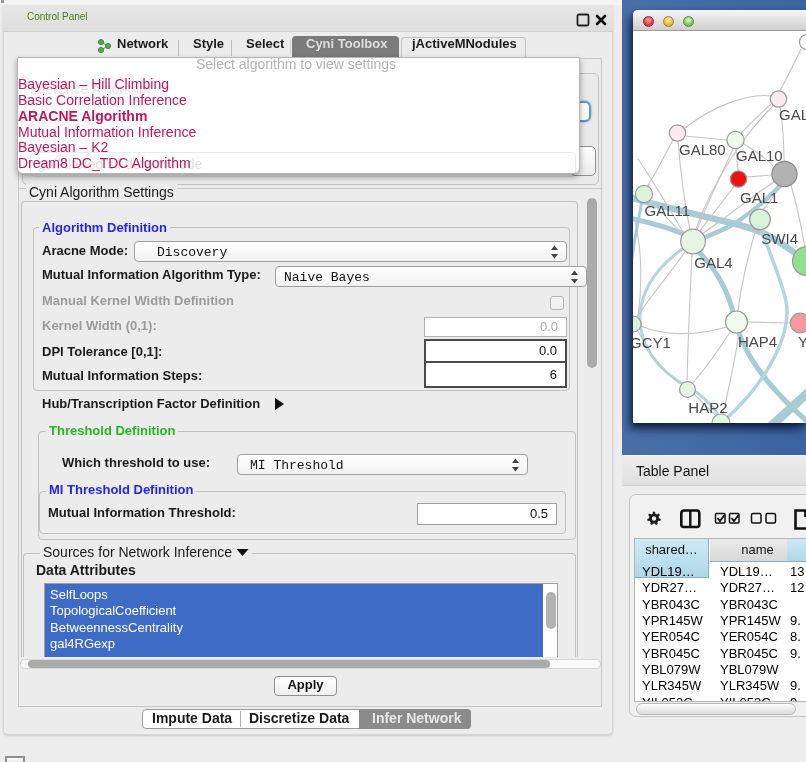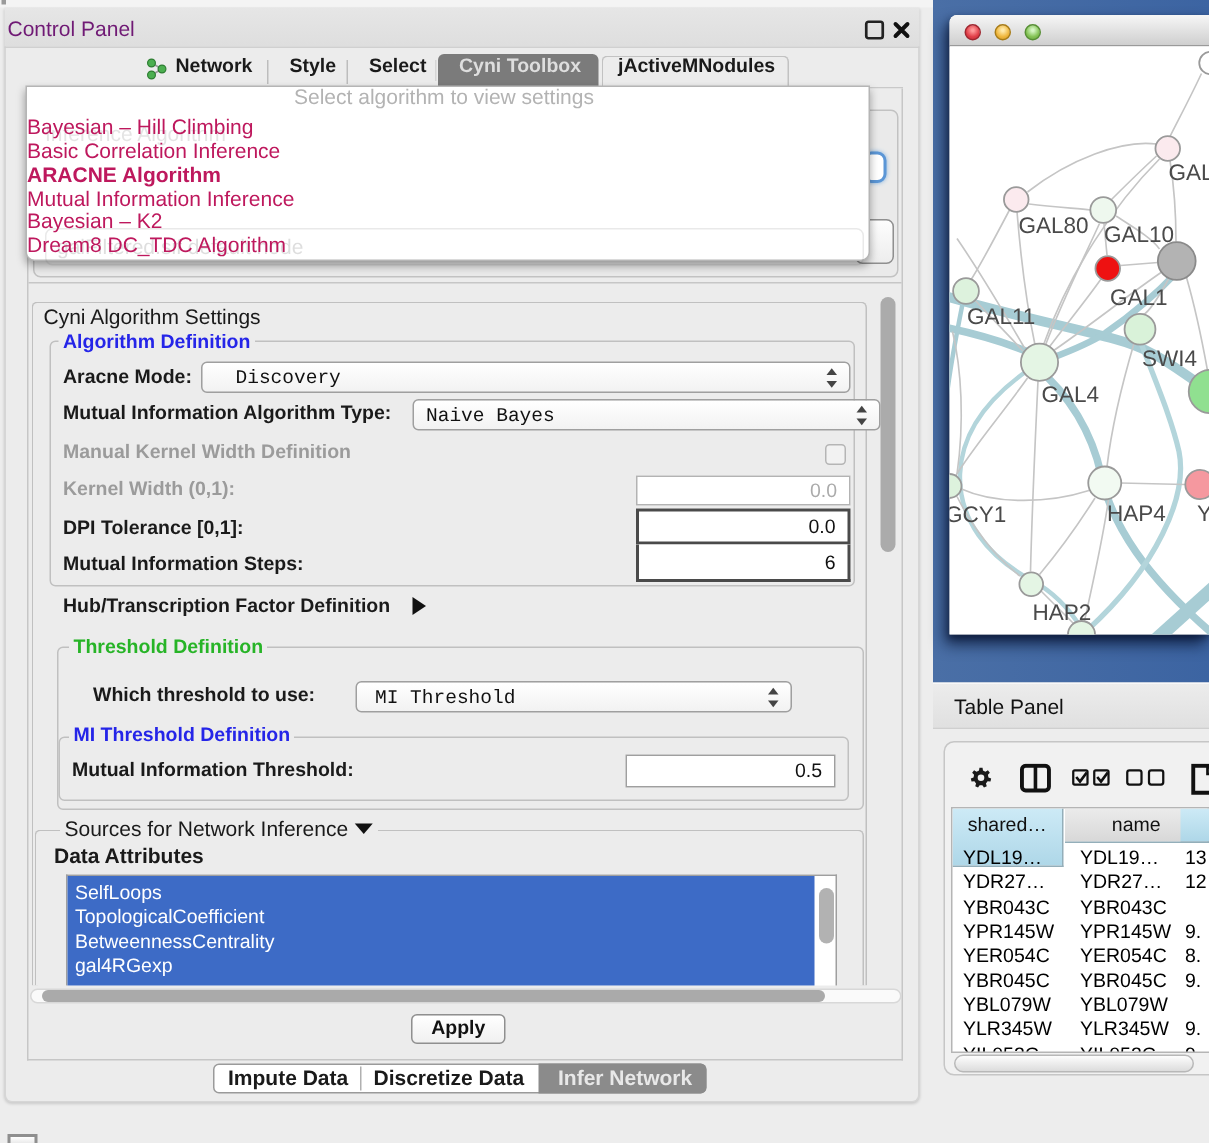--- a/index.html
+++ b/index.html
@@ -16,21 +16,21 @@
 </head>
 <body>
 
 <div class="abs" style="left:0;top:0;width:622px;height:762px;background:#ededed;"></div>
 <div class="abs" style="left:0;top:0;width:622px;height:5px;background:#f4f4f4;"></div>
 <div class="abs" style="left:1px;top:0;width:3px;height:3px;background:#9a9a9a;"></div>
 
 <div class="abs" style="left:3px;top:5px;width:610px;height:730px;background:#ececec;border:1px solid #d6d6d6;border-top:none;border-radius:0 0 5px 5px;box-shadow:0 1px 2px rgba(0,0,0,0.15);"></div>
 
 <div class="abs" style="left:3px;top:5px;width:610px;height:27px;background:linear-gradient(#e6e6e6,#dedede);border-bottom:1px solid #d0d0d0;"></div>
-<div class="abs" style="left:5px;top:11px;font-size:14px;color:#701a75;">Control Panel</div>
+<div class="abs" style="left:27px;top:11px;font-size:10px;color:#4d7c0f;">Control Panel</div>
 
 <svg class="abs" style="left:576px;top:13px;" width="32" height="15" viewBox="0 0 32 15">
   <rect x="1.5" y="1.5" width="11" height="11" rx="1.5" fill="none" stroke="#222" stroke-width="1.8"></rect>
   <path d="M21 3 L29 11 M29 3 L21 11" stroke="#111" stroke-width="2.6" stroke-linecap="round"></path>
 </svg>
 
 <div class="abs" style="left:18px;top:58px;width:584px;height:1px;background:#c9c9c9;"></div>
 <div class="abs" style="left:292px;top:36px;width:107px;height:22px;background:#7b7b7b;border-radius:4px 4px 0 0;"></div>
 <div class="abs" style="left:401px;top:37px;width:125px;height:21px;border:1px solid #c2c2c2;border-bottom:none;border-radius:4px 4px 0 0;"></div>
 <div class="abs b13" style="left:117px;top:36px;">Network</div>
@@ -51,21 +51,21 @@
 
 <div class="abs" style="left:18px;top:59px;width:584px;height:648px;border:1px solid #c6c6c6;border-top:none;background:#ececec;"></div>
 
 <div class="abs" style="left:22px;top:73px;width:577px;height:112px;border:1px solid #c2c2c2;border-radius:5px;background:#eaeaea;"></div>
 <div class="abs" style="left:575px;top:101px;width:16px;height:21px;border:2px solid #5b96d6;border-radius:6px;background:#fff;box-shadow:0 0 3px #7fb0e0;"></div>
 <div class="abs" style="left:570px;top:146px;width:26px;height:30px;border:1px solid #8f8f8f;border-radius:5px;background:linear-gradient(#fdfdfd,#ededed);"></div>
 
 <div class="abs" style="left:19px;top:188px;width:582px;height:1px;background:#c6c6c6;"></div>
 
 <div class="abs" style="left:21px;top:201px;width:557px;height:456px;border:1px solid #c0c0c0;border-bottom:none;border-radius:4px 4px 0 0;"></div>
-<div class="glab" style="left:26px;top:203px;font-size:14px;color:#1a1a1a;">Cyni Algorithm Settings</div>
+<div class="glab" style="left:26px;top:184px;font-size:14px;color:#1a1a1a;">Cyni Algorithm Settings</div>
 
 <div class="abs" style="left:33px;top:227px;width:537px;height:164px;border:1px solid #c0c0c0;border-radius:4px;"></div>
 <div class="glab b13" style="left:39px;top:220px;color:#2525e8;background:#ececec;">Algorithm Definition</div>
 
 <div class="abs b13" style="left:42px;top:243px;">Aracne Mode:</div>
 <div class="combo" style="left:134px;top:241px;width:433px;height:21px;">
     <span class="ctext" style="left:22px;">Discovery</span>
   <svg class="steppers" viewBox="0 0 9 14">
       <path d="M4.5 0.5 L8 5 L1 5 Z" fill="#444"></path>
       <path d="M4.5 13.5 L8 9 L1 9 Z" fill="#444"></path>

